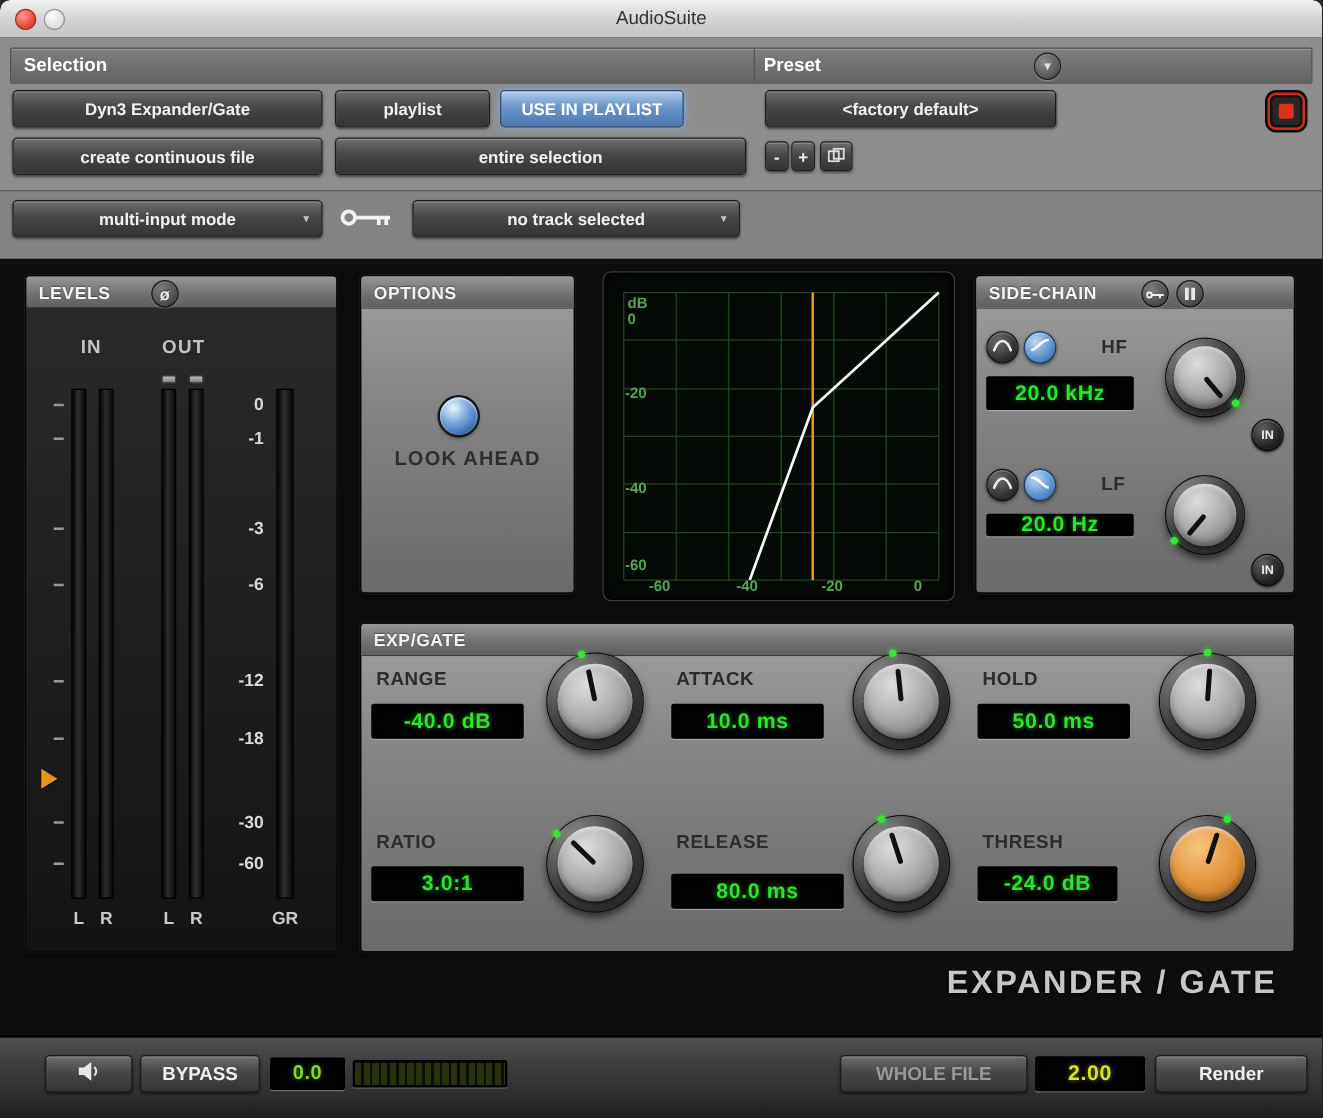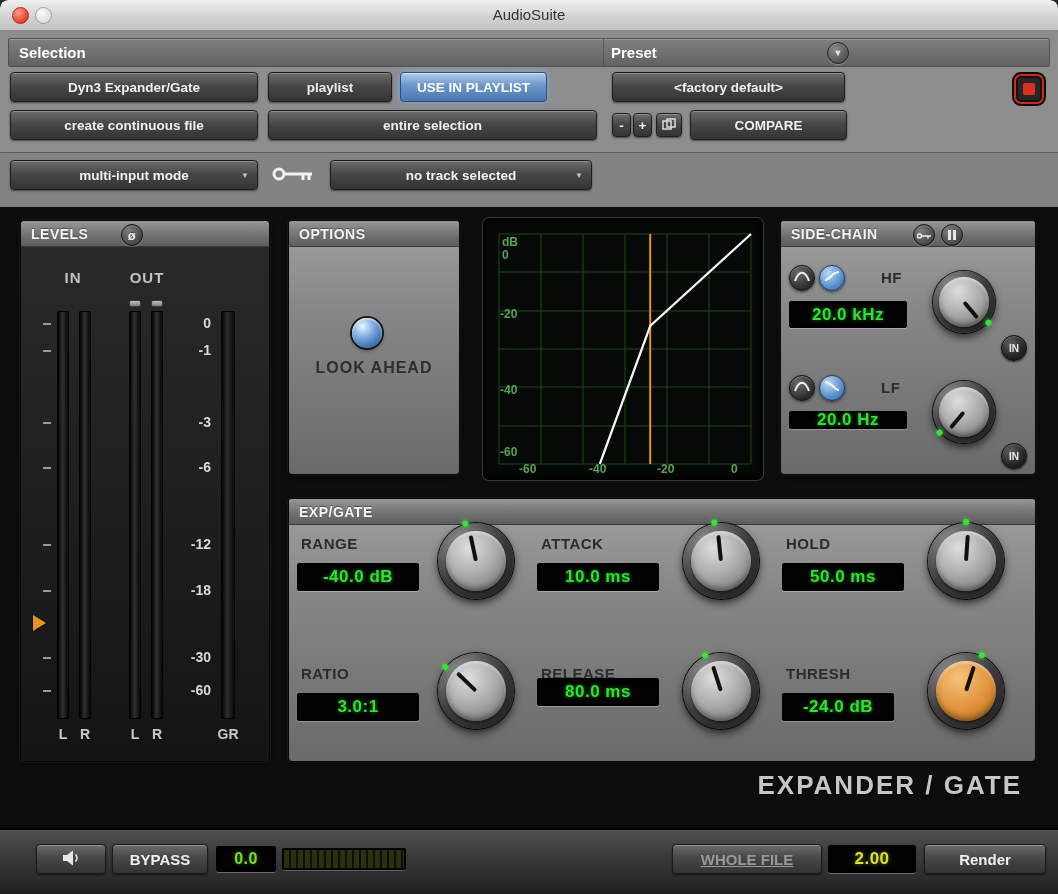--- a/index.html
+++ b/index.html
@@ -110,21 +110,21 @@
 
   .branding { position:absolute; right:36px; top:563px; color:#c6c6c6; font-size:26px; font-weight:bold;
     letter-spacing:2px; text-shadow:0 1px 2px #000; }
 
   
   .footer { position:absolute; left:0; top:828px; width:1058px; height:66px;
     background:linear-gradient(#515151,#3a3a3a 40%,#2b2b2b 78%,#1d1d1d); border-top:2px solid #000; box-sizing:border-box; }
   .fbtn { position:absolute; background:linear-gradient(#6d6d6d,#474747 45%,#343434); border:1px solid #1b1b1b; border-radius:4px;
     color:#f0f0f0; font-weight:bold; font-size:15px; display:flex; align-items:center; justify-content:center;
     box-shadow:0 1px 2px rgba(0,0,0,.6), inset 0 1px 0 rgba(255,255,255,.25); box-sizing:border-box; }
-  .fbtn.disabled { color:#999;text-decoration:underline; }
+  .fbtn.disabled { color:#999; }
   .hmeter { position:absolute; left:282px; top:18px; width:124px; height:22px; background:#0a0a0a; border:2px solid #000; border-radius:2px;
     box-shadow:0 1px 0 rgba(255,255,255,.2); box-sizing:border-box;
     background-image:repeating-linear-gradient(90deg,#28320c 0px,#28320c 5px,#0d0f06 5px,#0d0f06 7px); }
 </style>
 </head>
 <body>
 
 <div class="window">
 
   <div class="titlebar">
@@ -170,23 +170,20 @@
     <div class="tbtn" style="left:633px; top:83px; width:19px; height:24px">
       <span>+</span>
     </div>
     <div class="tbtn" style="left:656px; top:83px; width:26px; height:24px">
       <span>
         <svg width="14" height="12" viewBox="0 0 14 12">
             <rect x="1" y="3" width="8" height="8" fill="none" stroke="#ddd" stroke-width="1.5"></rect>
             <rect x="5" y="1" width="8" height="8" fill="none" stroke="#ddd" stroke-width="1.5"></rect>
           </svg>
       </span>
-    </div>
-    <div class="tbtn" style="left:690px; top:80px; width:157px; height:30px">
-      <span>COMPARE</span>
     </div>
 
     <div class="target-btn" style="left:1014px; top:44px">
       <div class="target-core"></div>
     </div>
 
     <div class="tbtn" style="left:10px; top:130px; width:248px; height:30px">
       <span>multi-input mode</span>
       <span class="chev">▼</span>
     </div>
@@ -411,21 +408,21 @@
       <div class="lcd" style="left:8px; top:194px; width:122px; height:28px">3.0:1</div>
       <div class="knob big" style="left:149px; top:154px; --angle:-46deg; --led:-52deg">
         <div class="face"></div>
         <div class="led-arm">
             <div class="led"></div>
           </div>
         <div class="pointer"></div>
       </div>
 
       <div class="ctl-label" style="left:252px; top:166px">RELEASE</div>
-      <div class="lcd" style="left:248px; top:179px; width:122px; height:28px">80.0 ms</div>
+      <div class="lcd" style="left:248px; top:200px; width:138px; height:28px">80.0 ms</div>
       <div class="knob big" style="left:394px; top:154px; --angle:-18deg; --led:-24deg">
         <div class="face"></div>
         <div class="led-arm">
             <div class="led"></div>
           </div>
         <div class="pointer"></div>
       </div>
 
       <div class="ctl-label" style="left:497px; top:166px">THRESH</div>
       <div class="lcd" style="left:493px; top:194px; width:112px; height:28px">-24.0 dB</div>

